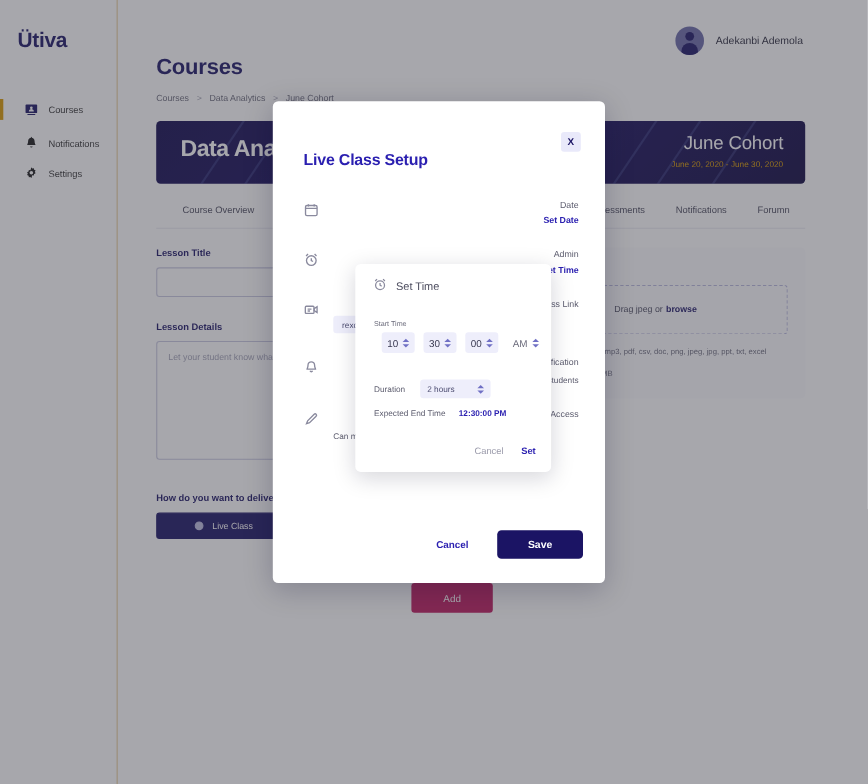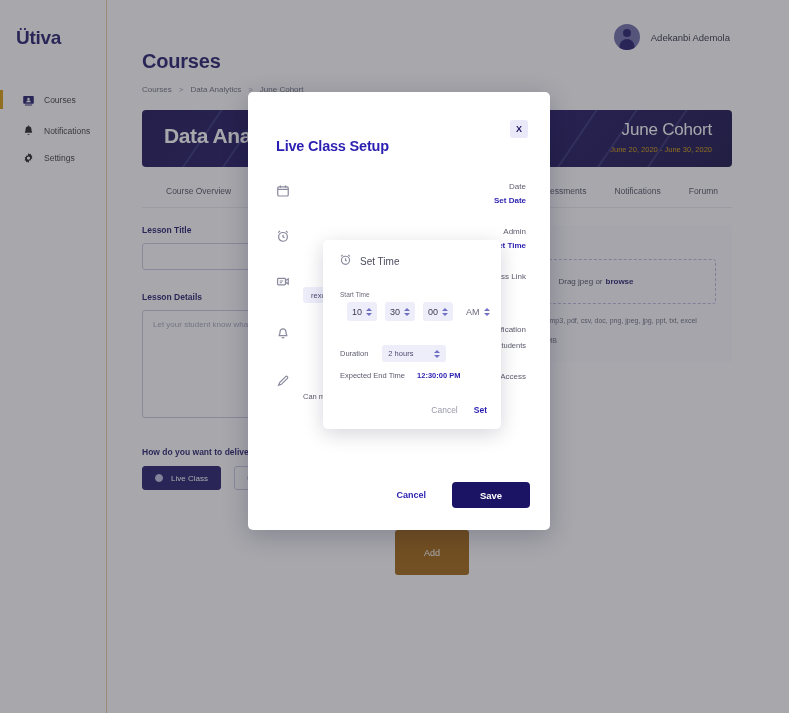--- a/index.html
+++ b/index.html
@@ -124,35 +124,35 @@
     font-size: 8px; color: #4c4c5e;
   }
   .drop b { color: #1b1464; margin-left: 3px; text-align: center; }
   .hint { margin-top: 12px; font-size: 7px; color: #6b6b7b; line-height: 1.55; }
   .hint2 { margin-top: 10px; font-size: 7px; color: #6b6b7b; }
 
   .deliver { position: absolute; left: 0; top: 222px; width: 440px; }
   .d-q { font-size: 8.5px; color: #1b1464; font-weight: bold; }
   .d-opts { margin-top: 9px; display: flex; gap: 13px; }
   .opt {
-    height: 24px; padding: 0 12px; border-radius: 3px;
+    height: 24px; padding: 0 34px; border-radius: 3px;
     display: flex; align-items: center; gap: 8px;
     font-size: 8px; cursor: pointer; border: 1px solid #c9c9e0; color: #4c4c5e;
     background: #fff;
   }
   .opt.sel { background: #1b1464; border-color: #1b1464; color: #ffffff; }
   .radio {
     width: 8px; height: 8px; border-radius: 50%;
     border: 1px solid #b9b9dd; background: #fff;
   }
   .opt.sel .radio { background: #bdbde0; border-color: #bdbde0; }
 
   .add-btn {
-    position: absolute; left: 253px; top: 305px; width: 74px; height: 45px;
-    background: #a16207; border-radius: 3px; color: #fff; font-size: 9px;
+    position: absolute; left: 232px; top: 305px; width: 74px; height: 27px;
+    background: #be185d; border-radius: 3px; color: #fff; font-size: 9px;
     display: flex; align-items: center; justify-content: center; cursor: pointer;
   }
 
   
   .dim {
     position: absolute; inset: 0; background: rgba(60,60,70,0.45); z-index: 20;
   }
 
   
   .modal {

